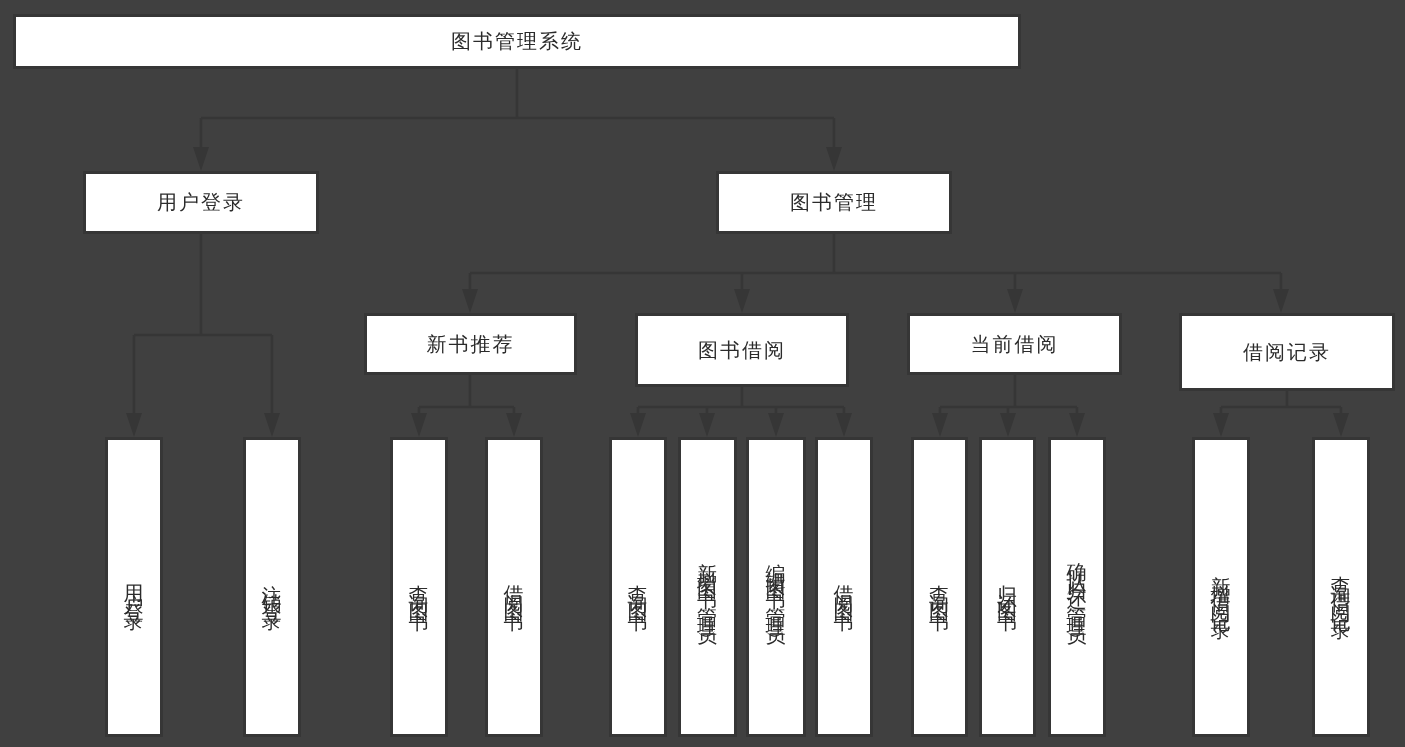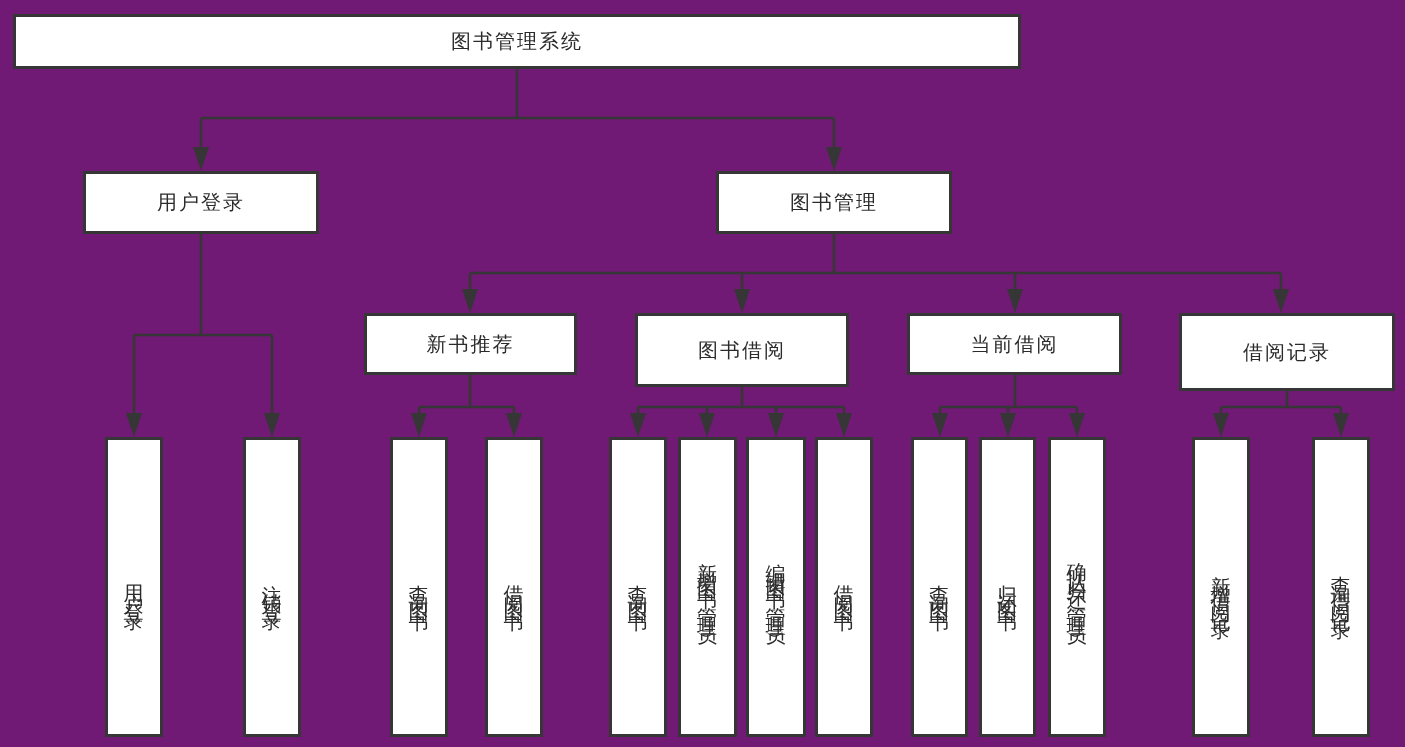--- a/index.html
+++ b/index.html
@@ -1,20 +1,20 @@
 <!DOCTYPE html>
 <html><head>
 <meta charset="utf-8">
 <style>
   html, body { margin: 0; padding: 0; background: #ffffff; }
   #stage {
     position: relative;
     width: 1405px;
     height: 747px;
-    background: #701a75;
+    background: #404040;
     font-family: "Liberation Sans", "DejaVu Sans", sans-serif;
     overflow: hidden;
   }
   #connectors {
     position: absolute;
     left: 0; top: 0;
     width: 1405px; height: 747px;
     pointer-events: none;
   }
   .box {

